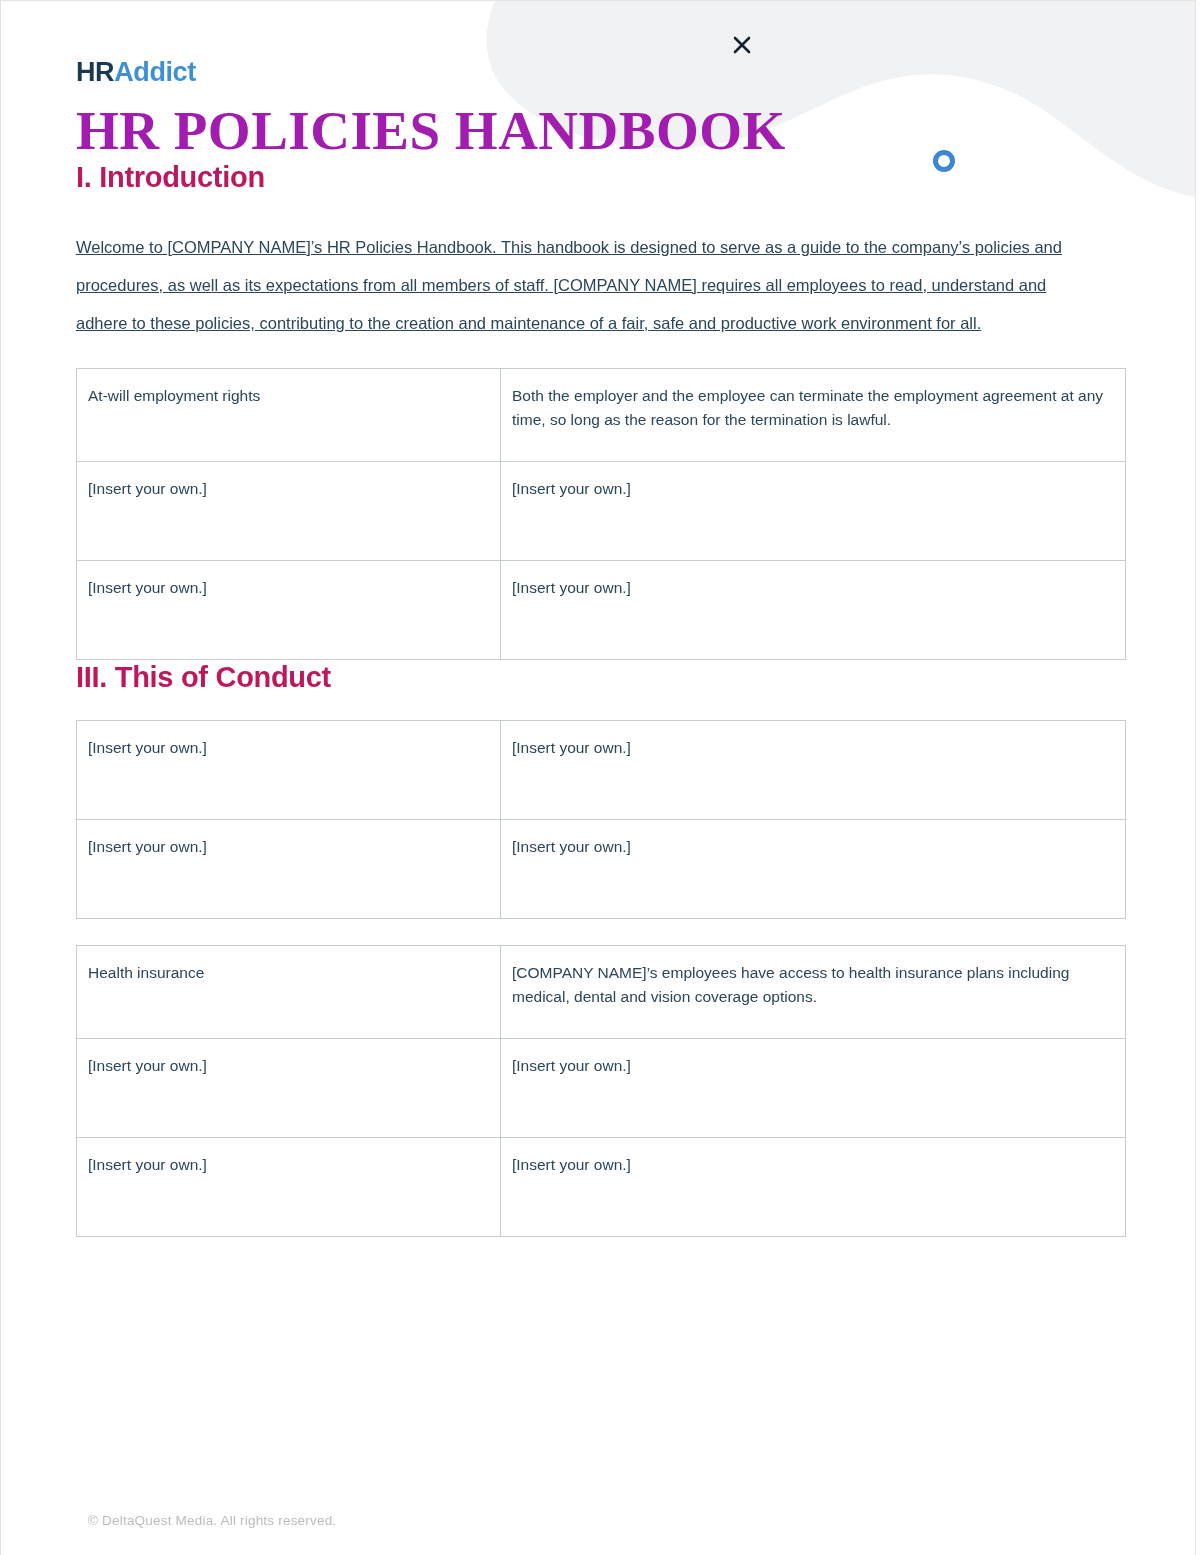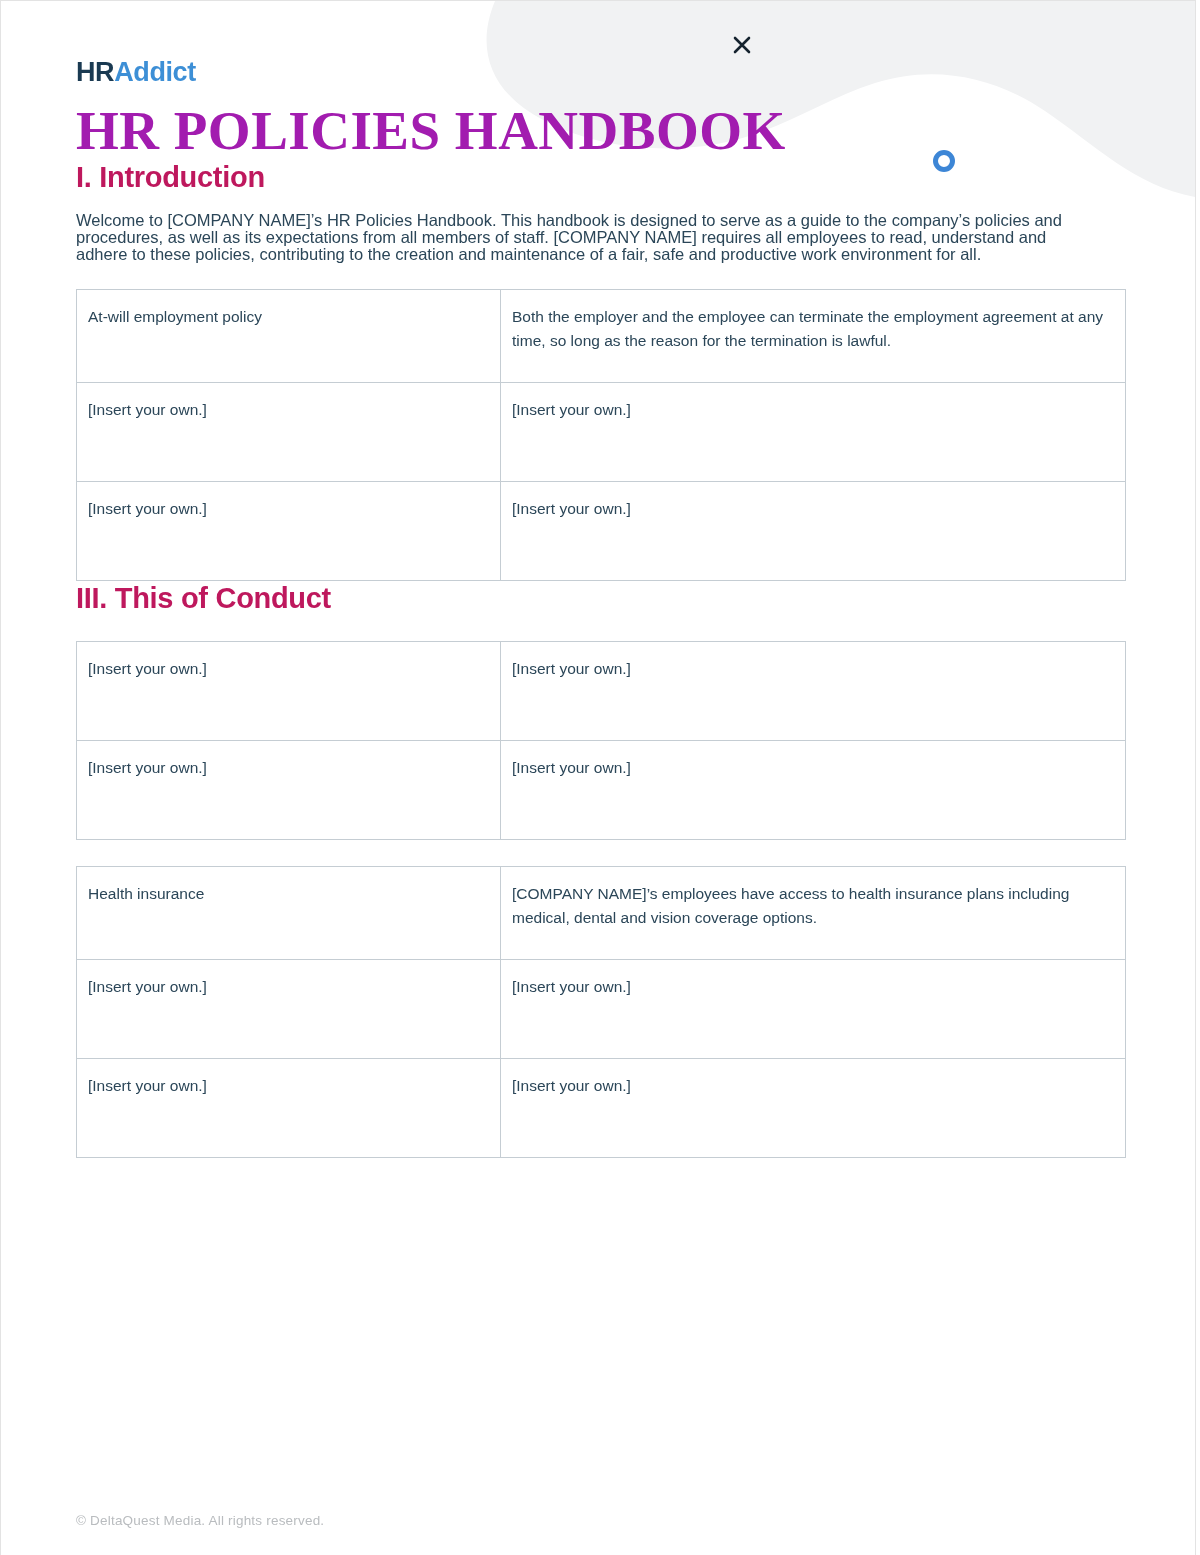--- a/index.html
+++ b/index.html
@@ -95,24 +95,25 @@
     color: #be185d;
     margin: 0;
     letter-spacing: -0.3px;
     line-height: 1.2;
   }
   .sec-1-head { margin-top: 42px; }
   .sec-n-head { margin-top: 47px; }
 
   p.intro-text {
     font-size: 16.5px;
-    line-height: 17px;
+    line-height: 38px;
     color: #2b4658;
-    margin: 17px 0 0 0;
+    margin: 33px 0 0 0;
     max-width: 1000px;
+    text-decoration: underline;
   }
 
   table.policy-table {
     width: 1050px;
     border-collapse: collapse;
     margin-top: 26px;
     table-layout: fixed;
   }
   table.policy-table td {
     border: 1px solid #c5cdd3;
@@ -123,21 +124,21 @@
     color: #2b4658;
     background: #ffffff;
   }
   td.col-term { width: 400px; height: 60px; }
   td.col-desc { height: 60px; }
   tr.row-tall td { height: 62px; }
   tr.row-blank td { height: 68px; }
 
   .footer-note {
     position: absolute;
-    left: 75px;
+    left: 87px;
     top: 1512px;
     font-size: 13.5px;
     color: #b9bcbf;
     letter-spacing: 0.2px;
     z-index: 3;
   }
 </style>
 </head>
 <body>
 
@@ -169,21 +170,21 @@
     </div>
 
     <div class="doc-title">HR POLICIES HANDBOOK</div>
 
     <h2 class="section-heading sec-1-head">I. Introduction</h2>
     <p class="intro-text">Welcome to [COMPANY NAME]’s HR Policies Handbook. This handbook is designed to serve as a guide to the company’s policies and procedures, as well as its expectations from all members of staff. [COMPANY NAME] requires all employees to read, understand and adhere to these policies, contributing to the creation and maintenance of a fair, safe and productive work environment for all.</p>
 
     <table class="policy-table">
       <tbody>
         <tr class="row-tall">
-          <td class="col-term">At-will employment policy</td>
+          <td class="col-term">At-will employment rights</td>
           <td class="col-desc">Both the employer and the employee can terminate the employment agreement at any time, so long as the reason for the termination is lawful.</td>
         </tr>
         <tr class="row-blank">
           <td class="col-term">[Insert your own.]</td>
           <td class="col-desc">[Insert your own.]</td>
         </tr>
         <tr class="row-blank">
           <td class="col-term">[Insert your own.]</td>
           <td class="col-desc">[Insert your own.]</td>
         </tr>

